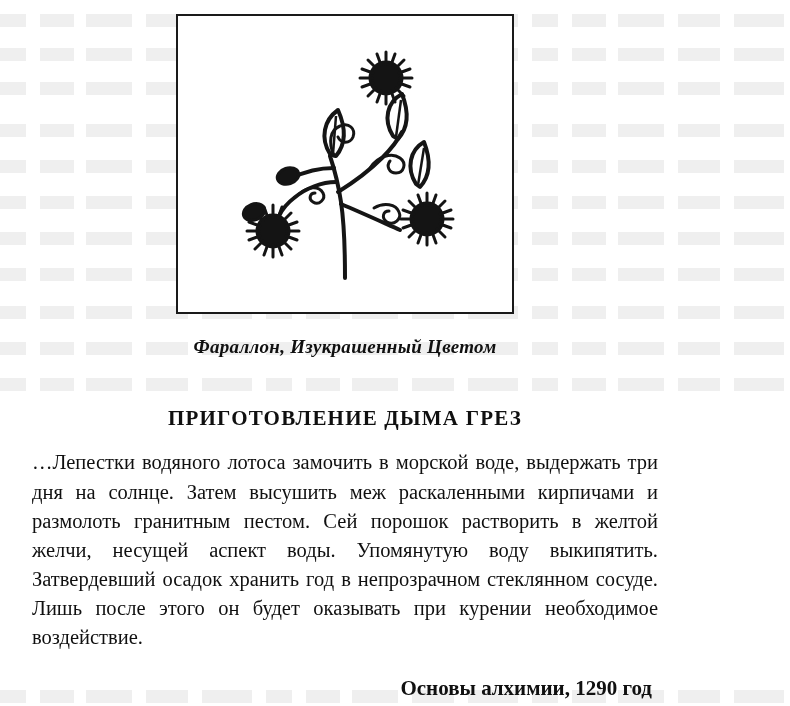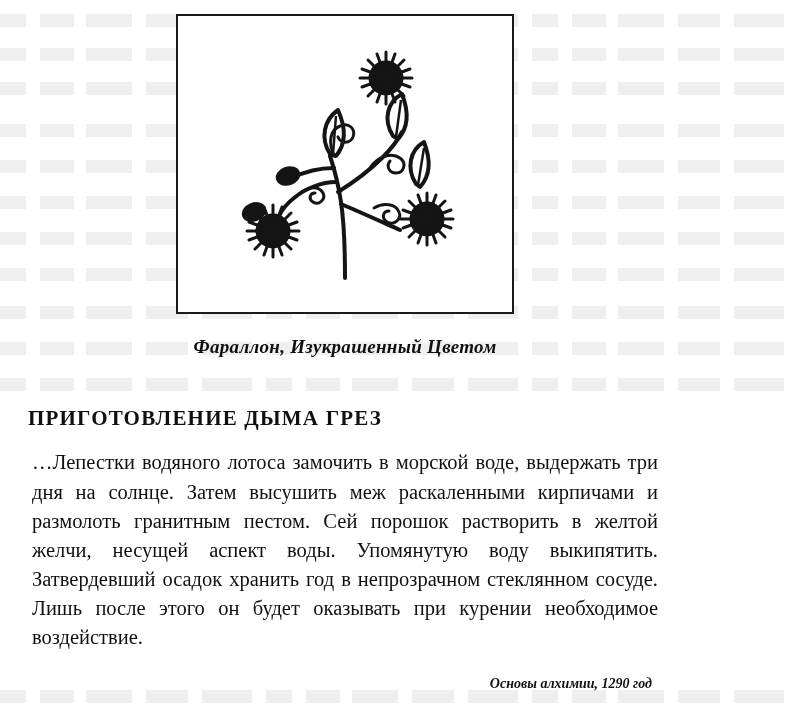--- a/index.html
+++ b/index.html
@@ -77,41 +77,41 @@
   .figure-caption {
     text-align: center;
     font-style: italic;
     font-weight: bold;
     font-size: 19px;
     letter-spacing: 0.3px;
     margin-top: 22px;
   }
 
   .section-title {
+    text-align: center;
     font-size: 21px;
     letter-spacing: 1.2px;
     margin-top: 48px;
   }
 
   .body-text {
     margin-top: 4px;
     font-size: 20.5px;
     line-height: 1.42;
     text-align: justify;
     text-justify: inter-word;
     hyphens: manual;
     padding: 0 4px;
   }
 
   .attribution {
     margin-top: 24px;
     text-align: right;
-    font-style: italic;
     font-weight: bold;
-    font-size: 14px;
+    font-size: 21px;
     padding-right: 10px;
   }
 </style>
 </head>
 <body>
 
 <div class="ghost-layer">
   <div class="ghost-line" style="top:14px;"></div>
   <div class="ghost-line" style="top:48px;"></div>
   <div class="ghost-line" style="top:82px;"></div>

